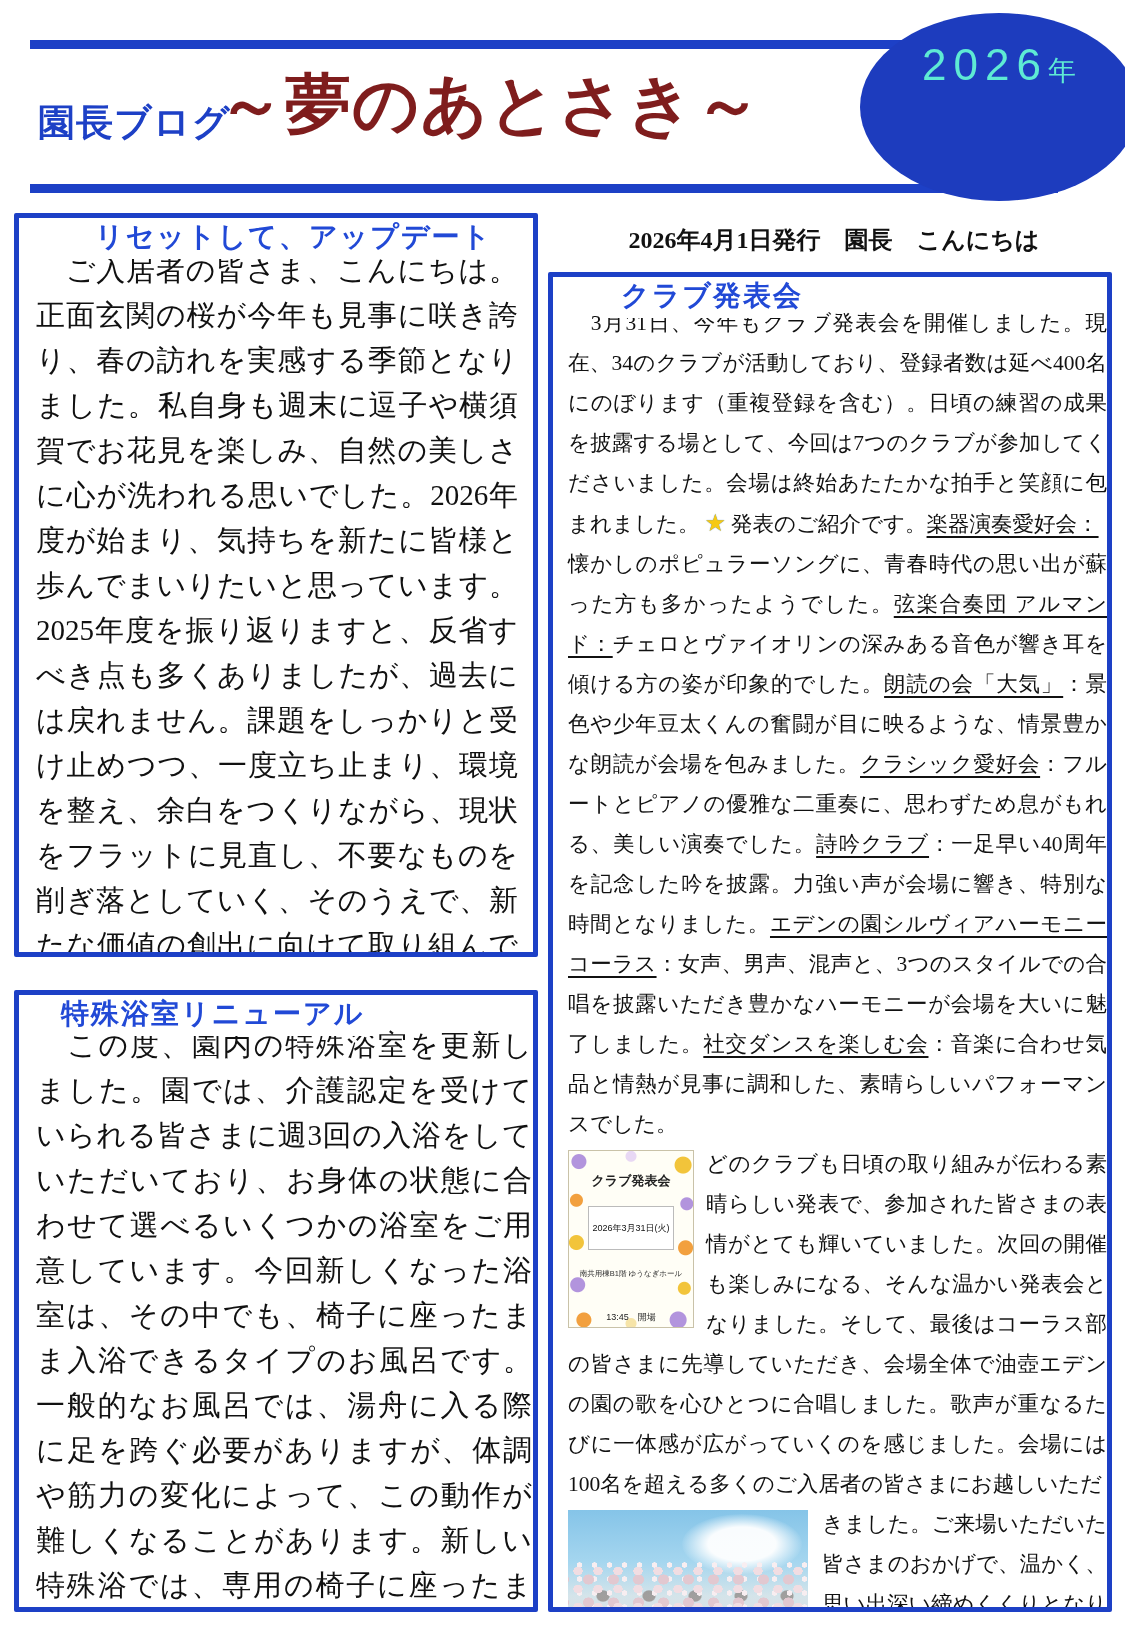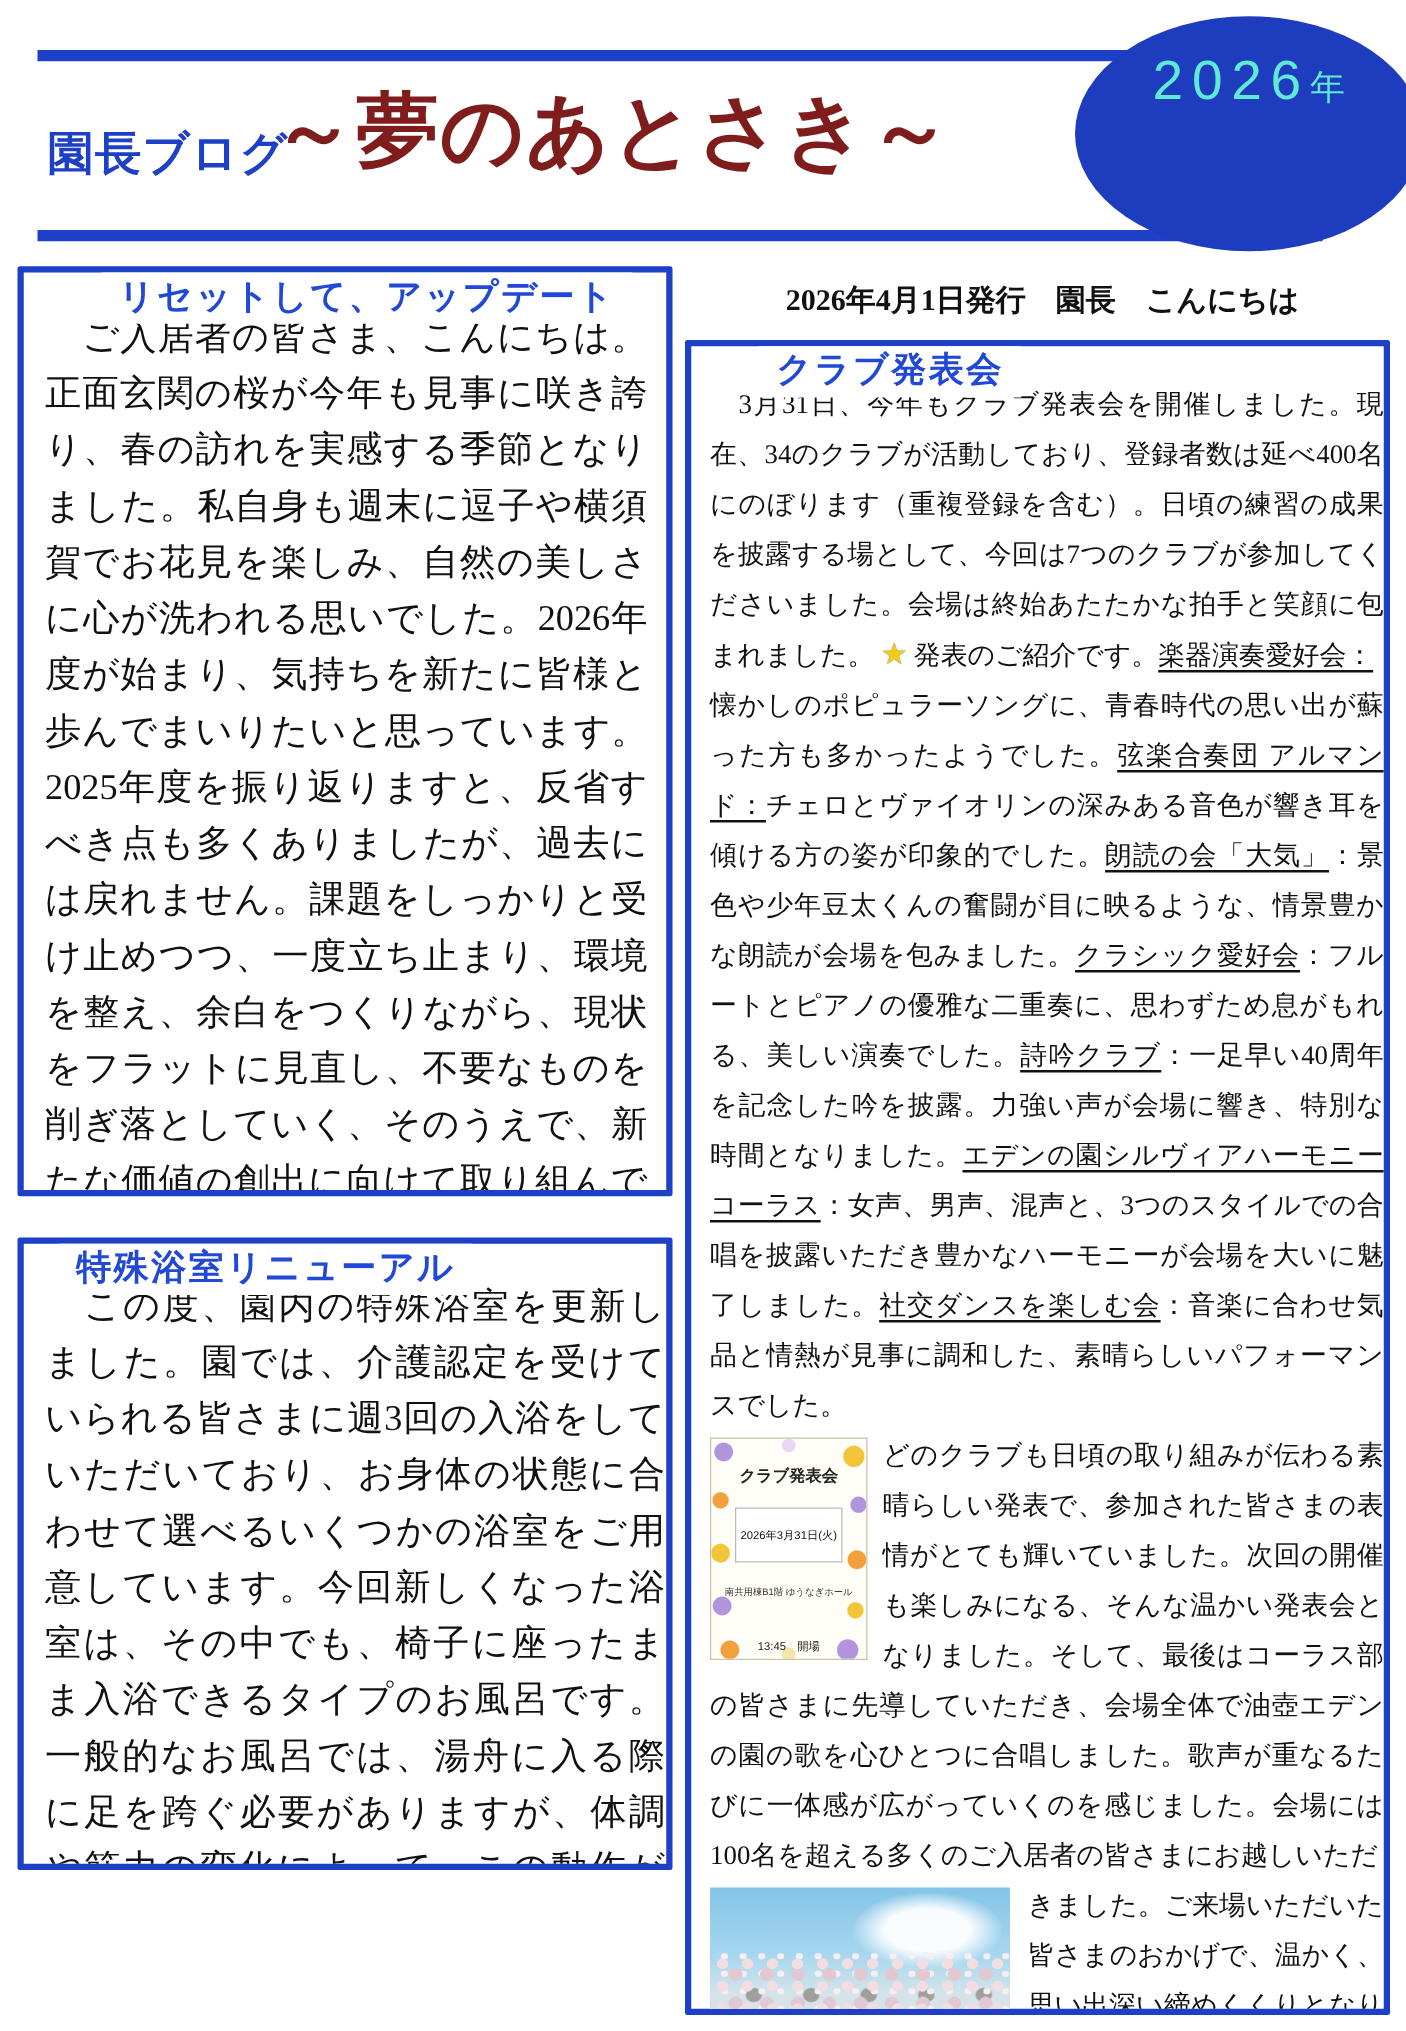--- a/index.html
+++ b/index.html
@@ -24,21 +24,21 @@
   .pub-line{position:absolute;left:556px;top:224px;width:556px;text-align:center;
             font-weight:bold;font-size:24px;color:#111;}
 
   
   .box{position:absolute;border:5px solid #1d40c6;border-radius:2px;background:#fff;box-sizing:border-box;}
   .box-title{position:absolute;top:-26px;background:#fff;padding:0 14px;
              font-family:"Liberation Sans","DejaVu Sans",sans-serif;font-weight:bold;
              font-size:28px;color:#2149d6;letter-spacing:2px;white-space:nowrap;line-height:44px;}
   .box-reset{left:14px;top:213px;width:524px;height:744px;padding:30px 15px 6px 17px;overflow:hidden;}
   .box-reset .box-title{left:62px;}
-  .box-bath{left:14px;top:990px;width:524px;height:506px;padding:28px 1px 6px 17px;overflow:hidden;}
+  .box-bath{left:14px;top:990px;width:524px;height:622px;padding:28px 1px 6px 17px;overflow:hidden;}
   .box-bath .box-title{left:28px;}
   .box-club{left:548px;top:272px;width:564px;height:1340px;padding:26px 0 6px 15px;overflow:hidden;}
   .box-club .box-title{left:54px;}
 
   .body-l{font-size:29px;line-height:45px;text-align:justify;}
   .body-r{font-size:21.5px;line-height:40px;text-align:justify;}
   .body-l p,.body-r p{margin:0;}
 
   .u{text-decoration:underline;text-underline-offset:5px;text-decoration-thickness:2px;}
   .inline-icon{margin:0 5px;font-family:"DejaVu Sans",sans-serif;}

